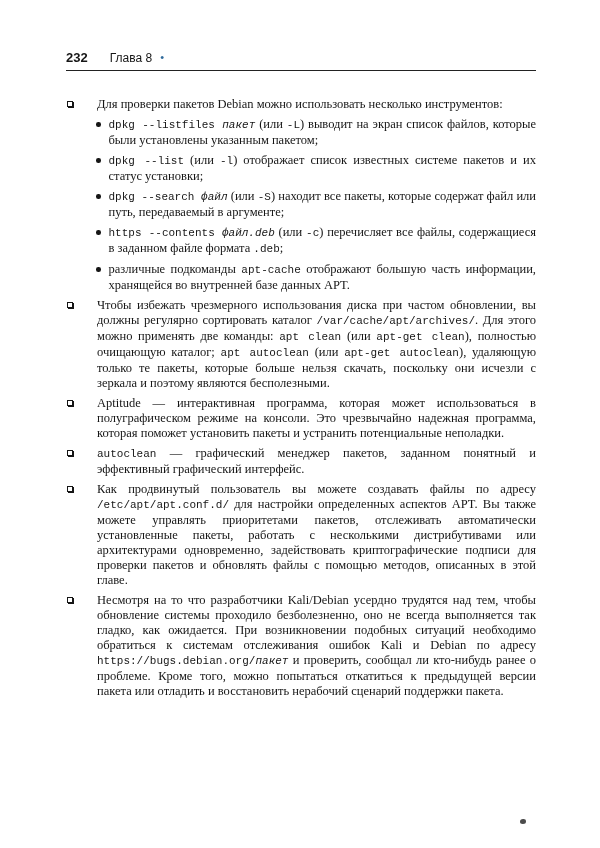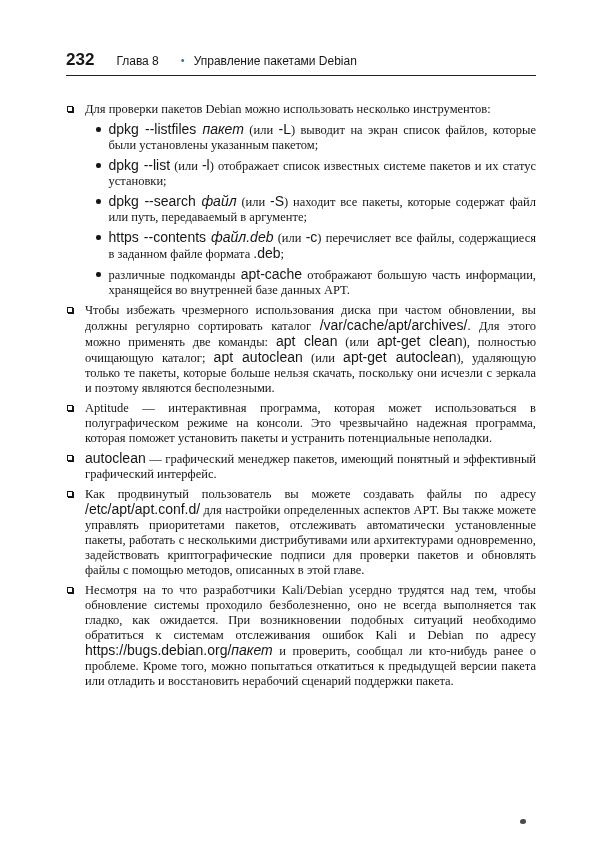--- a/index.html
+++ b/index.html
@@ -7,60 +7,59 @@
   body {
     width:600px; height:848px; position:relative; overflow:hidden;
     font-family:"Liberation Serif", serif; color:#161616;
   }
   .page { position:absolute; inset:0; background:#ffffff; padding:50px 64px 0 66px; }
 
   .running-head {
     font-family:"Liberation Sans", sans-serif; font-size:12px;
     display:flex; align-items:baseline; padding-bottom:5px;
   }
-  .pagenum { font-weight:bold; font-size:17px; margin-right:22px; }
-  .chapter { margin-right:22px; }
+  .pagenum { font-weight:bold; font-size:13px; margin-right:22px; }
+  .chapter { margin-right:8px; }
   .sep { color:#2f6a9b; font-size:11px; margin-right:9px; position:relative; top:-1px; }
   .rule { border-top:1.2px solid #222; margin-bottom:26px; }
 
   .content { font-size:12.5px; line-height:15px; text-align:justify; }
 
-  .li { display:flex; margin-bottom:5px; }
+  .li { display:flex; margin-bottom:5px;gap:12px; }
   .sq {
     flex:0 0 auto; width:6px; height:6px;
     border:1px solid #161616; box-shadow:1px 1px 0 #161616;
     margin:4px 12px 0 1px;
   }
   .litext { flex:1; }
 
   .sublist { margin-left:30px; }
   .sli { display:flex; margin-bottom:5px; }
   .dot {
     flex:0 0 auto; width:4.5px; height:4.5px; border-radius:50%;
     background:#161616; margin:5px 8px 0 0;
   }
 
-  .seg-c, .seg-ci { font-family:Liberation Sans, sans-serif; font-size:14px; }
+  .seg-c, .seg-ci { font-family:Liberation Mono, monospace; font-size:11px; }
   .seg-ci, .seg-i { font-style:italic; }
 
   .speck {
     position:absolute; left:520px; top:819px; width:6px; height:5px;
     background:#2b2b2b; border-radius:50% 40% 50% 45%; opacity:.85;
   }
 </style>
 </head>
 <body>
 
 <div class="page">
 
   <div class="running-head">
     <span class="pagenum">232</span>
     <span class="chapter">Глава 8</span>
     <span class="sep">•</span>
-    <span class="htitle">Управление пакетами Debian</span>
   </div>
   <div class="rule"></div>
 
   <div class="content">
 
     <div class="li">
       <span class="sq"></span>
       <div class="litext"><span class="seg-n">Для проверки пакетов Debian можно использовать несколько инструментов:</span></div>
     </div>
     <div class="sublist">
@@ -91,21 +90,21 @@
       <div class="litext"><span class="seg-n">Чтобы избежать чрезмерного использования диска при частом обновлении, вы должны регулярно сортировать каталог </span><span class="seg-c">/var/cache/apt/archives/</span><span class="seg-n">. Для этого можно применять две команды: </span><span class="seg-c">apt clean</span><span class="seg-n"> (или </span><span class="seg-c">apt-get clean</span><span class="seg-n">), полностью очищающую каталог; </span><span class="seg-c">apt autoclean</span><span class="seg-n"> (или </span><span class="seg-c">apt-get autoclean</span><span class="seg-n">), удаляющую только те пакеты, которые больше нельзя скачать, поскольку они исчезли с зеркала и поэтому являются бесполезными.</span></div>
     </div>
 
     <div class="li">
       <span class="sq"></span>
       <div class="litext"><span class="seg-n">Aptitude — интерактивная программа, которая может использоваться в полуграфическом режиме на консоли. Это чрезвычайно надежная программа, которая поможет установить пакеты и устранить потенциальные неполадки.</span></div>
     </div>
 
     <div class="li">
       <span class="sq"></span>
-      <div class="litext"><span class="seg-c">autoclean</span><span class="seg-n"> — графический менеджер пакетов, имеющий понятный и эффективный графический интерфейс.</span></div>
+      <div class="litext"><span class="seg-c">autoclean</span><span class="seg-n"> — графический менеджер пакетов, заданном понятный и эффективный графический интерфейс.</span></div>
     </div>
 
     <div class="li">
       <span class="sq"></span>
       <div class="litext"><span class="seg-n">Как продвинутый пользователь вы можете создавать файлы по адресу </span><span class="seg-c">/etc/apt/apt.conf.d/</span><span class="seg-n"> для настройки определенных аспектов APT. Вы также можете управлять приоритетами пакетов, отслеживать автоматически установленные пакеты, работать с несколькими дистрибутивами или архитектурами одновременно, задействовать криптографические подписи для проверки пакетов и обновлять файлы с помощью методов, описанных в этой главе.</span></div>
     </div>
 
     <div class="li">
       <span class="sq"></span>
       <div class="litext"><span class="seg-n">Несмотря на то что разработчики Kali/Debian усердно трудятся над тем, чтобы обновление системы проходило безболезненно, оно не всегда выполняется так гладко, как ожидается. При возникновении подобных ситуаций необходимо обратиться к системам отслеживания ошибок Kali и Debian по адресу </span><span class="seg-c">https://bugs.debian.org/</span><span class="seg-ci">пакет</span><span class="seg-n"> и проверить, сообщал ли кто-нибудь ранее о проблеме. Кроме того, можно попытаться откатиться к предыдущей версии пакета или отладить и восстановить нерабочий сценарий поддержки пакета.</span></div>

